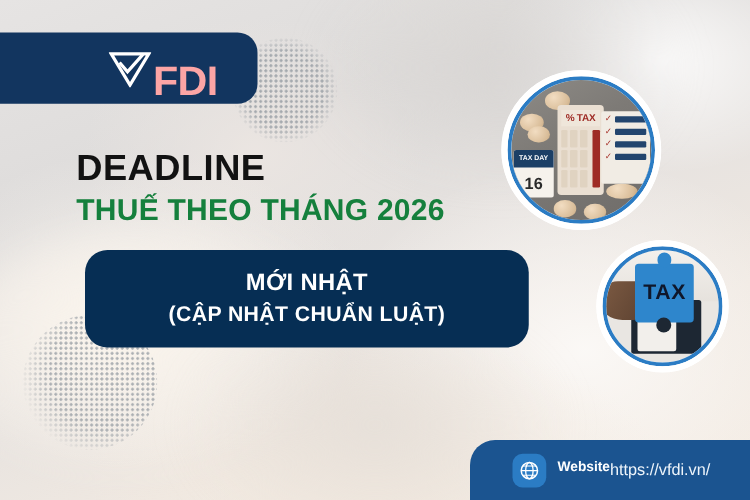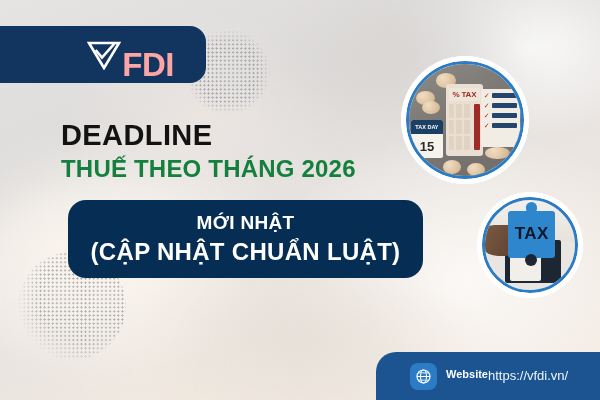--- a/index.html
+++ b/index.html
@@ -66,21 +66,21 @@
     line-height:1.12;margin:6px 0 0 0;white-space:nowrap;
     font-family:"Liberation Sans",sans-serif;}
 
   
   .callout{position:absolute;left:68px;top:200px;width:355px;height:78px;
     background:#062e54;border-radius:18px;
     display:flex;flex-direction:column;align-items:center;justify-content:center;
     box-sizing:border-box;}
   .callout-l1{color:#ffffff;font-size:19px;font-weight:800;letter-spacing:.3px;
     line-height:1.2;font-family:"Liberation Sans",sans-serif;}
-  .callout-l2{color:#ffffff;font-size:24px;font-weight:800;letter-spacing:.3px;
+  .callout-l2{color:#ffffff;font-size:17px;font-weight:800;letter-spacing:.3px;
     line-height:1.2;margin-top:3px;font-family:"Liberation Sans",sans-serif;}
 
   
   .circle{position:absolute;border-radius:50%;background:#fff;
     box-sizing:border-box;overflow:hidden;}
   .circle .ring{position:absolute;inset:0;border-radius:50%;
     border:5px solid #ffffff;box-sizing:border-box;z-index:3;}
   .circle .ring2{position:absolute;inset:5px;border-radius:50%;
     border:3px solid #2b7cc4;box-sizing:border-box;z-index:3;}
   .circle .photo{position:absolute;inset:8px;border-radius:50%;overflow:hidden;}
@@ -211,21 +211,21 @@
               <i></i>
               <i></i>
           </div>
           <div class="calc-bar"></div>
         </div>
 
         <div class="cal">
           <div class="cal-top">
             <span>TAX DAY</span>
           </div>
-          <div class="cal-num">15</div>
+          <div class="cal-num">16</div>
         </div>
 
         <div class="chk">
           <div class="chk-row">
             <span class="tick">✓</span>
             <span class="bar"></span>
           </div>
           <div class="chk-row">
             <span class="tick">✓</span>
             <span class="bar"></span>

